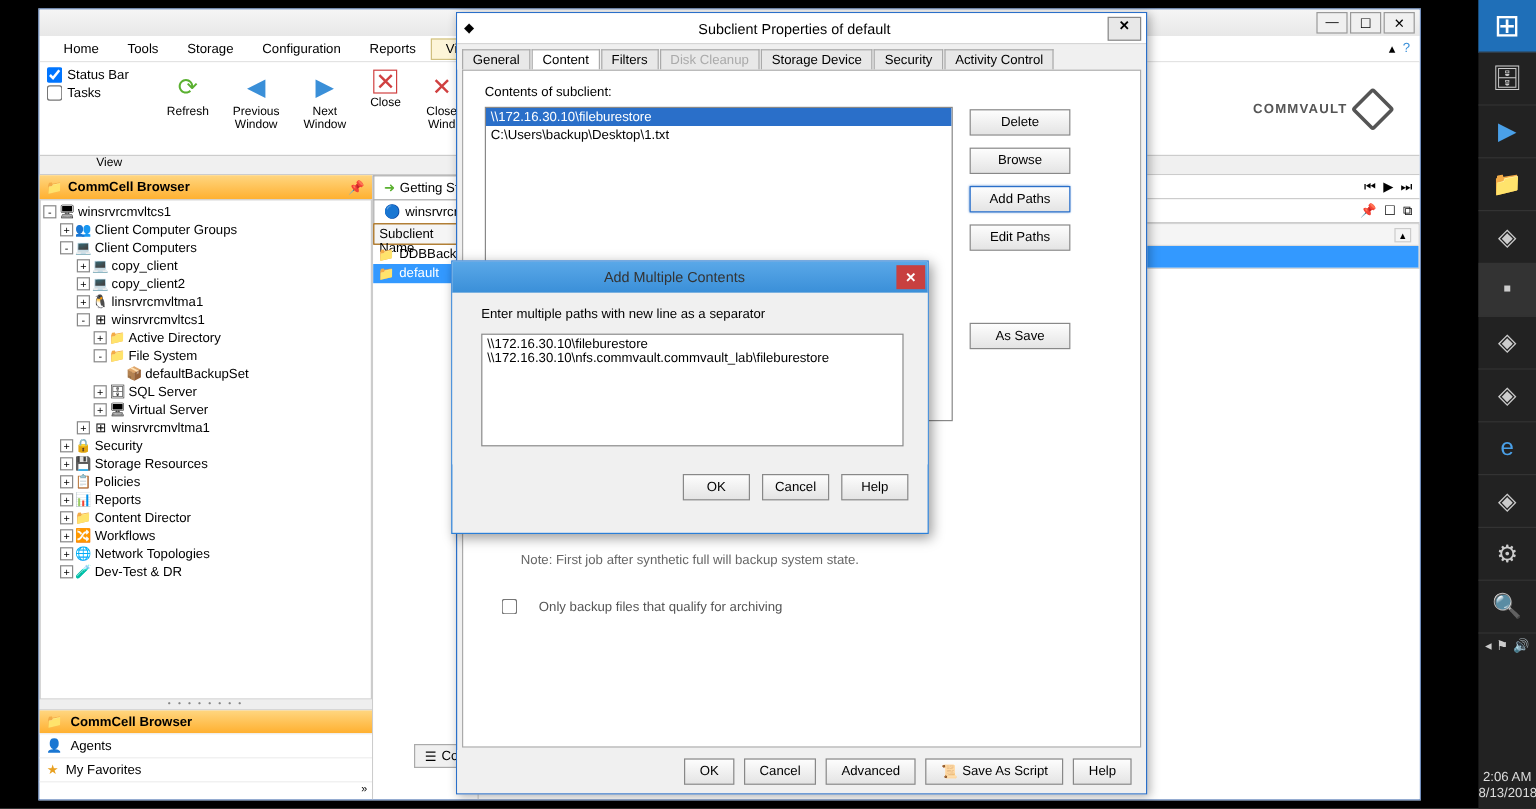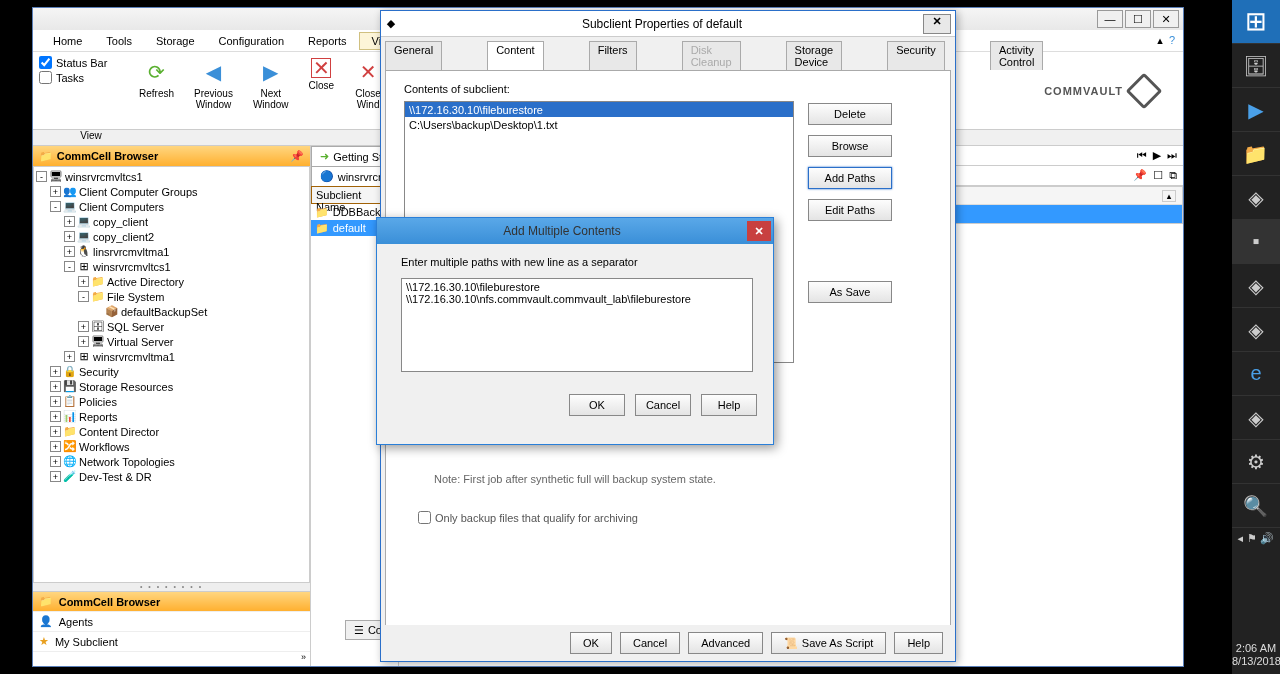--- a/index.html
+++ b/index.html
@@ -62,35 +62,35 @@
 .right-list .hdr { background: #f5f5f5; border-bottom: 1px solid #ddd; padding: 2px 6px; height: 18px; display:flex; align-items:center;}
 .right-list .scrollbtn { width:14px; border:1px solid #ccc; text-align:center; font-size:9px;}
 .right-list .row { background: #3399ff; color: #fff; height: 18px; }
 
 
 .dialog-props { position: absolute; left: 380px; top: 10px; width: 576px; height: 652px; background: #f0f0f0; border: 1px solid #2a6fc9; box-shadow: 2px 2px 8px rgba(0,0,0,0.3); }
 .dialog-props .dlg-title { height: 26px; background: #fff; display: flex; align-items: center; border-bottom: 1px solid #ccc; }
 .dlg-title .dlg-icon { width: 20px; text-align: center; }
 .dlg-title .dlg-text { flex: 1; text-align: center; font-size: 12px; }
 .dlg-title .dlg-close { width: 28px; height: 20px; border: 1px solid #888; background: #e8e8e8; text-align: center; font-weight: bold; margin-right: 4px; cursor: pointer; }
-.tab-strip { display: flex; padding: 4px 4px 0 4px; background: #f0f0f0; gap: 44px; }
+.tab-strip { display: flex; padding: 4px 4px 0 4px; background: #f0f0f0; }
 .tab { border: 1px solid #aaa; border-bottom: none; padding: 2px 8px; background: #e8e8e8; margin-right: 1px; font-size: 11px; cursor: pointer; }
 .tab.active { background: #fff; }
 .tab.disabled { color: #aaa; }
 .dlg-body { background: #fff; border: 1px solid #aaa; margin: 0 4px; padding: 12px 18px; height: 565px; position: relative; }
 .contents-label { font-size: 11px; margin-bottom: 6px; }
 .contents-box { border: 1px solid #888; width: 390px; height: 262px; overflow: auto; }
 .contents-box .crow { height: 15px; padding: 0 4px; font-size: 11px; display: flex; align-items: center; }
 .contents-box .crow.sel { background: #2a6fc9; color: #fff; }
 .side-buttons { position: absolute; left: 422px; top: 32px; display: flex; flex-direction: column; gap: 10px; }
 .side-buttons button { width: 84px; height: 22px; border: 1px solid #888; background: linear-gradient(#fdfdfd,#e4e4e4); cursor: pointer; font-size: 11px; }
 .side-buttons button.focus { border: 1px solid #2a6fc9; box-shadow: 0 0 2px #2a6fc9; }
 .side-buttons .gap { height: 40px; }
 .note-text { font-size: 11px; color: #666; margin-top: 110px; margin-left: 30px; }
-.chk-row { display: flex; align-items: center; gap: 4px; margin-top: 26px; margin-left: 14px; font-size: 11px; color: #555; }
+.chk-row { display: flex; align-items: center; gap: 18px; margin-top: 26px; margin-left: 14px; font-size: 11px; color: #555; }
 .dlg-footer { position: absolute; bottom: 0; left: 0; right: 0; height: 36px; display: flex; align-items: center; justify-content: flex-end; gap: 8px; padding: 0 12px; background: #f0f0f0; }
 .dlg-footer button { height: 22px; padding: 0 12px; border: 1px solid #888; background: linear-gradient(#fdfdfd,#e4e4e4); cursor: pointer; font-size: 11px; display:flex; align-items:center; gap:4px;}
 
 
 .dialog-add { position: absolute; left: 376px; top: 217px; width: 398px; height: 228px; background: #f0f0f0; border: 1px solid #2a7fd8; box-shadow: 3px 3px 10px rgba(0,0,0,0.4); }
 .dialog-add .add-title { height: 26px; background: linear-gradient(#5aa8e8, #3a8fd8); display: flex; align-items: center; color: #000; }
 .dialog-add .add-title .t { flex: 1; text-align: center; font-size: 12px; color: #333; }
 .dialog-add .add-title .x { width: 24px; height: 20px; background: #c84040; color: #fff; display: flex; align-items: center; justify-content: center; margin-right: 2px; cursor: pointer; font-weight: bold; }
 .dialog-add .add-body { padding: 12px 24px; background: #f0f0f0; }
 .dialog-add .prompt { font-size: 11px; margin-bottom: 10px; }
@@ -317,21 +317,21 @@
         <div class="bottom-tab active">
             <span>📁</span>
             <span>CommCell Browser</span>
           </div>
         <div class="bottom-tab">
             <span>👤</span>
             <span>Agents</span>
           </div>
         <div class="bottom-tab">
             <span style="color:#e8a020">★</span>
-            <span>My Subclient</span>
+            <span>My Favorites</span>
           </div>
         <div class="arrowbox">»</div>
       </div>
     </div>
 
     <div class="center-panel">
       <div class="center-row tab">
           <span style="color:#5ab030">➜</span>
           <span>Getting St</span>
         </div>

